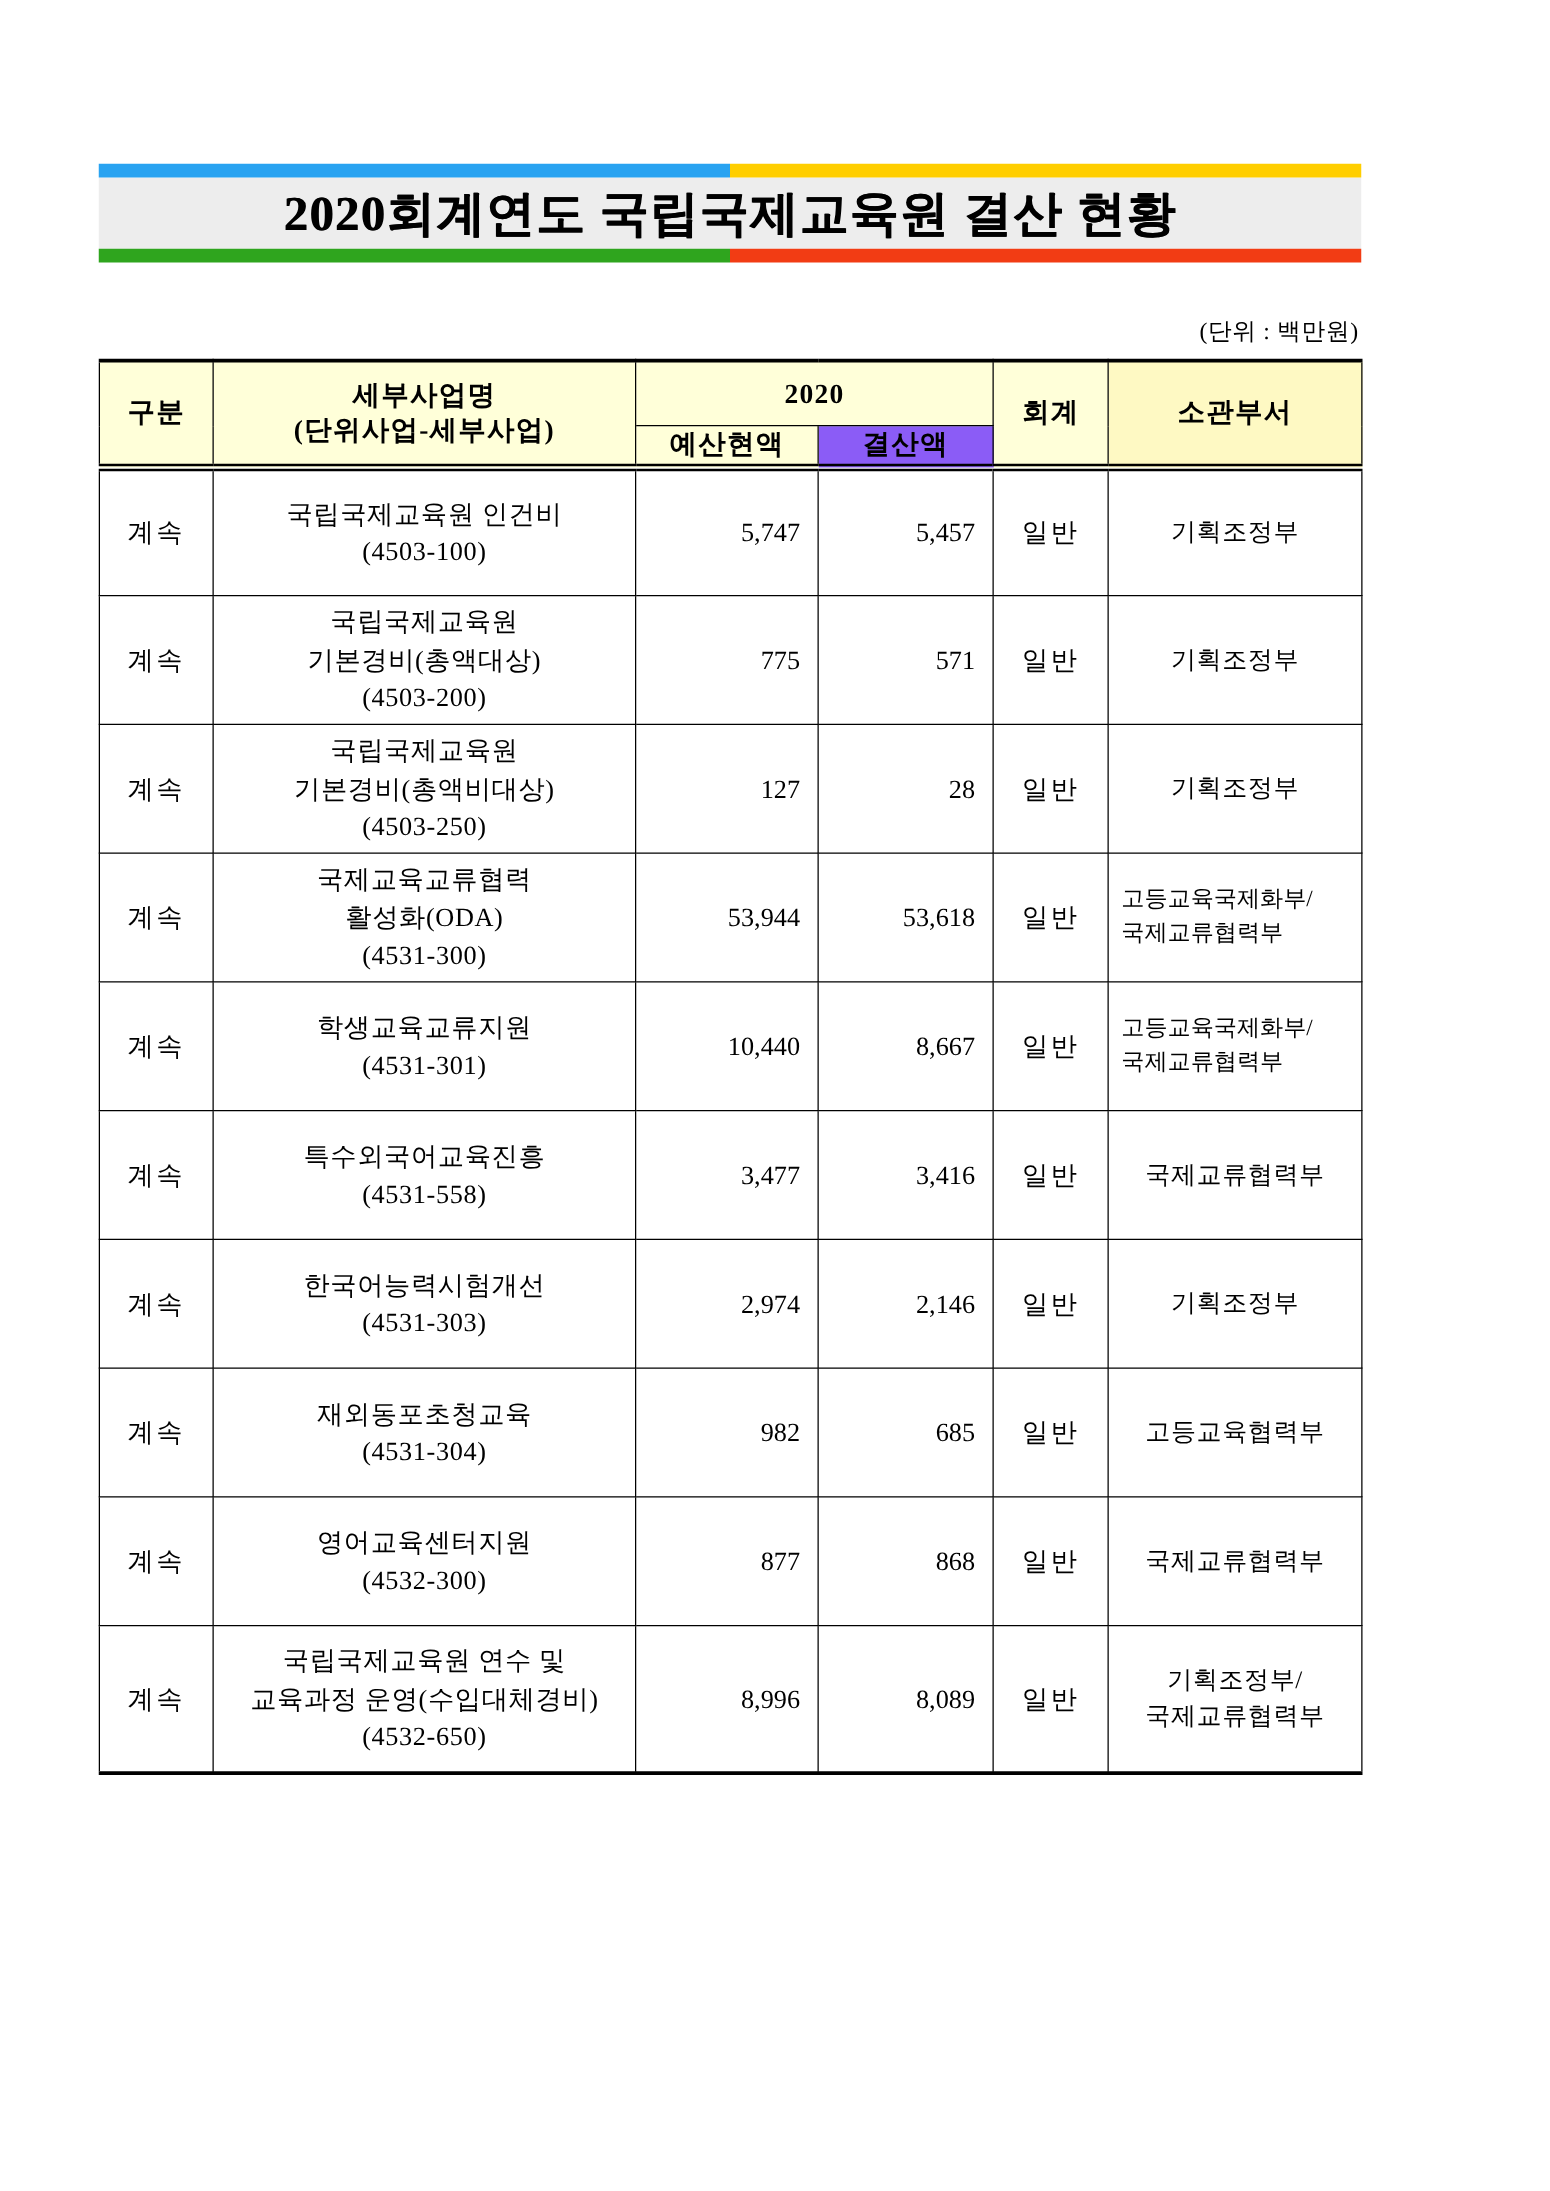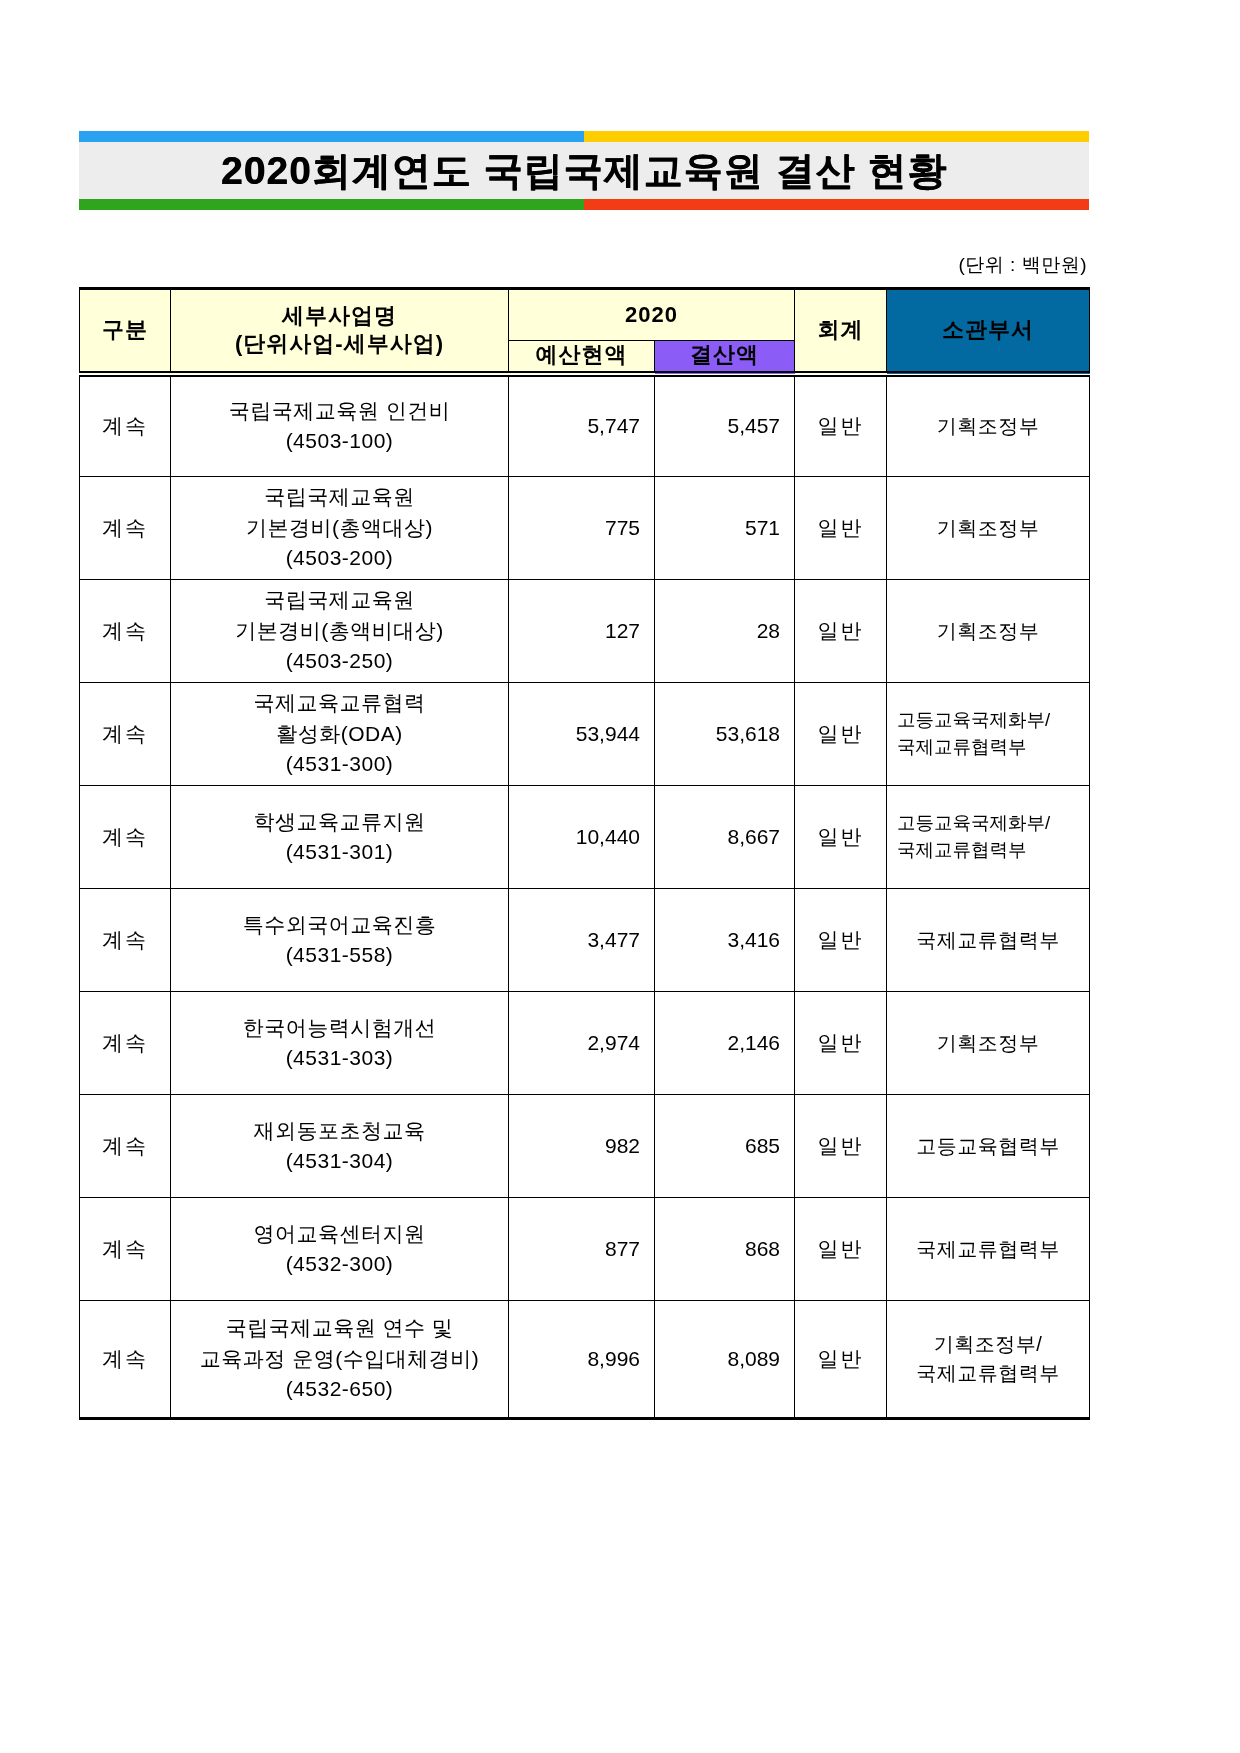--- a/index.html
+++ b/index.html
@@ -3,20 +3,21 @@
 <meta charset="utf-8">
 <style>
   * { margin: 0; padding: 0; box-sizing: border-box; }
   body { background: #ffffff; font-family: "Liberation Sans", "DejaVu Sans", sans-serif; color: #000; }
   .page {
     position: relative;
     width: 1168px;
     height: 1753px;
     background: #ffffff;
     overflow: hidden;
+    font-family: Liberation Serif, serif;
   }
   .content { width: 1010px; margin: 0 auto; padding-top: 131px; }
 
   
   .banner { width: 100%; }
   .stripe { display: flex; height: 11px; }
   .stripe > div { flex: 1; height: 100%; }
   .band {
     height: 57px;
     background: #ededed;
@@ -112,21 +113,21 @@
           <col class="c5">
           <col class="c6">
       </colgroup>
       <thead>
         <tr class="h1">
           <th rowspan="2" style="background: rgb(255, 255, 217);">구분</th>
           <th rowspan="2" style="background: rgb(255, 255, 217);">세부사업명
 (단위사업-세부사업)</th>
           <th colspan="2" style="background: rgb(255, 255, 217);">2020</th>
           <th rowspan="2" style="background: rgb(255, 255, 217);">회계</th>
-          <th rowspan="2" style="background: #0369a1;">소관부서</th>
+          <th rowspan="2" style="background: #fef9c3;">소관부서</th>
         </tr>
         <tr class="h2">
           <th style="background: rgb(255, 255, 217);">예산현액</th>
           <th style="background: #8b5cf6;">결산액</th>
         </tr>
       </thead>
       <tbody>
           <tr class="data-row">
     <td class="c-gubun">계속</td>
     <td class="c-name">국립국제교육원 인건비

